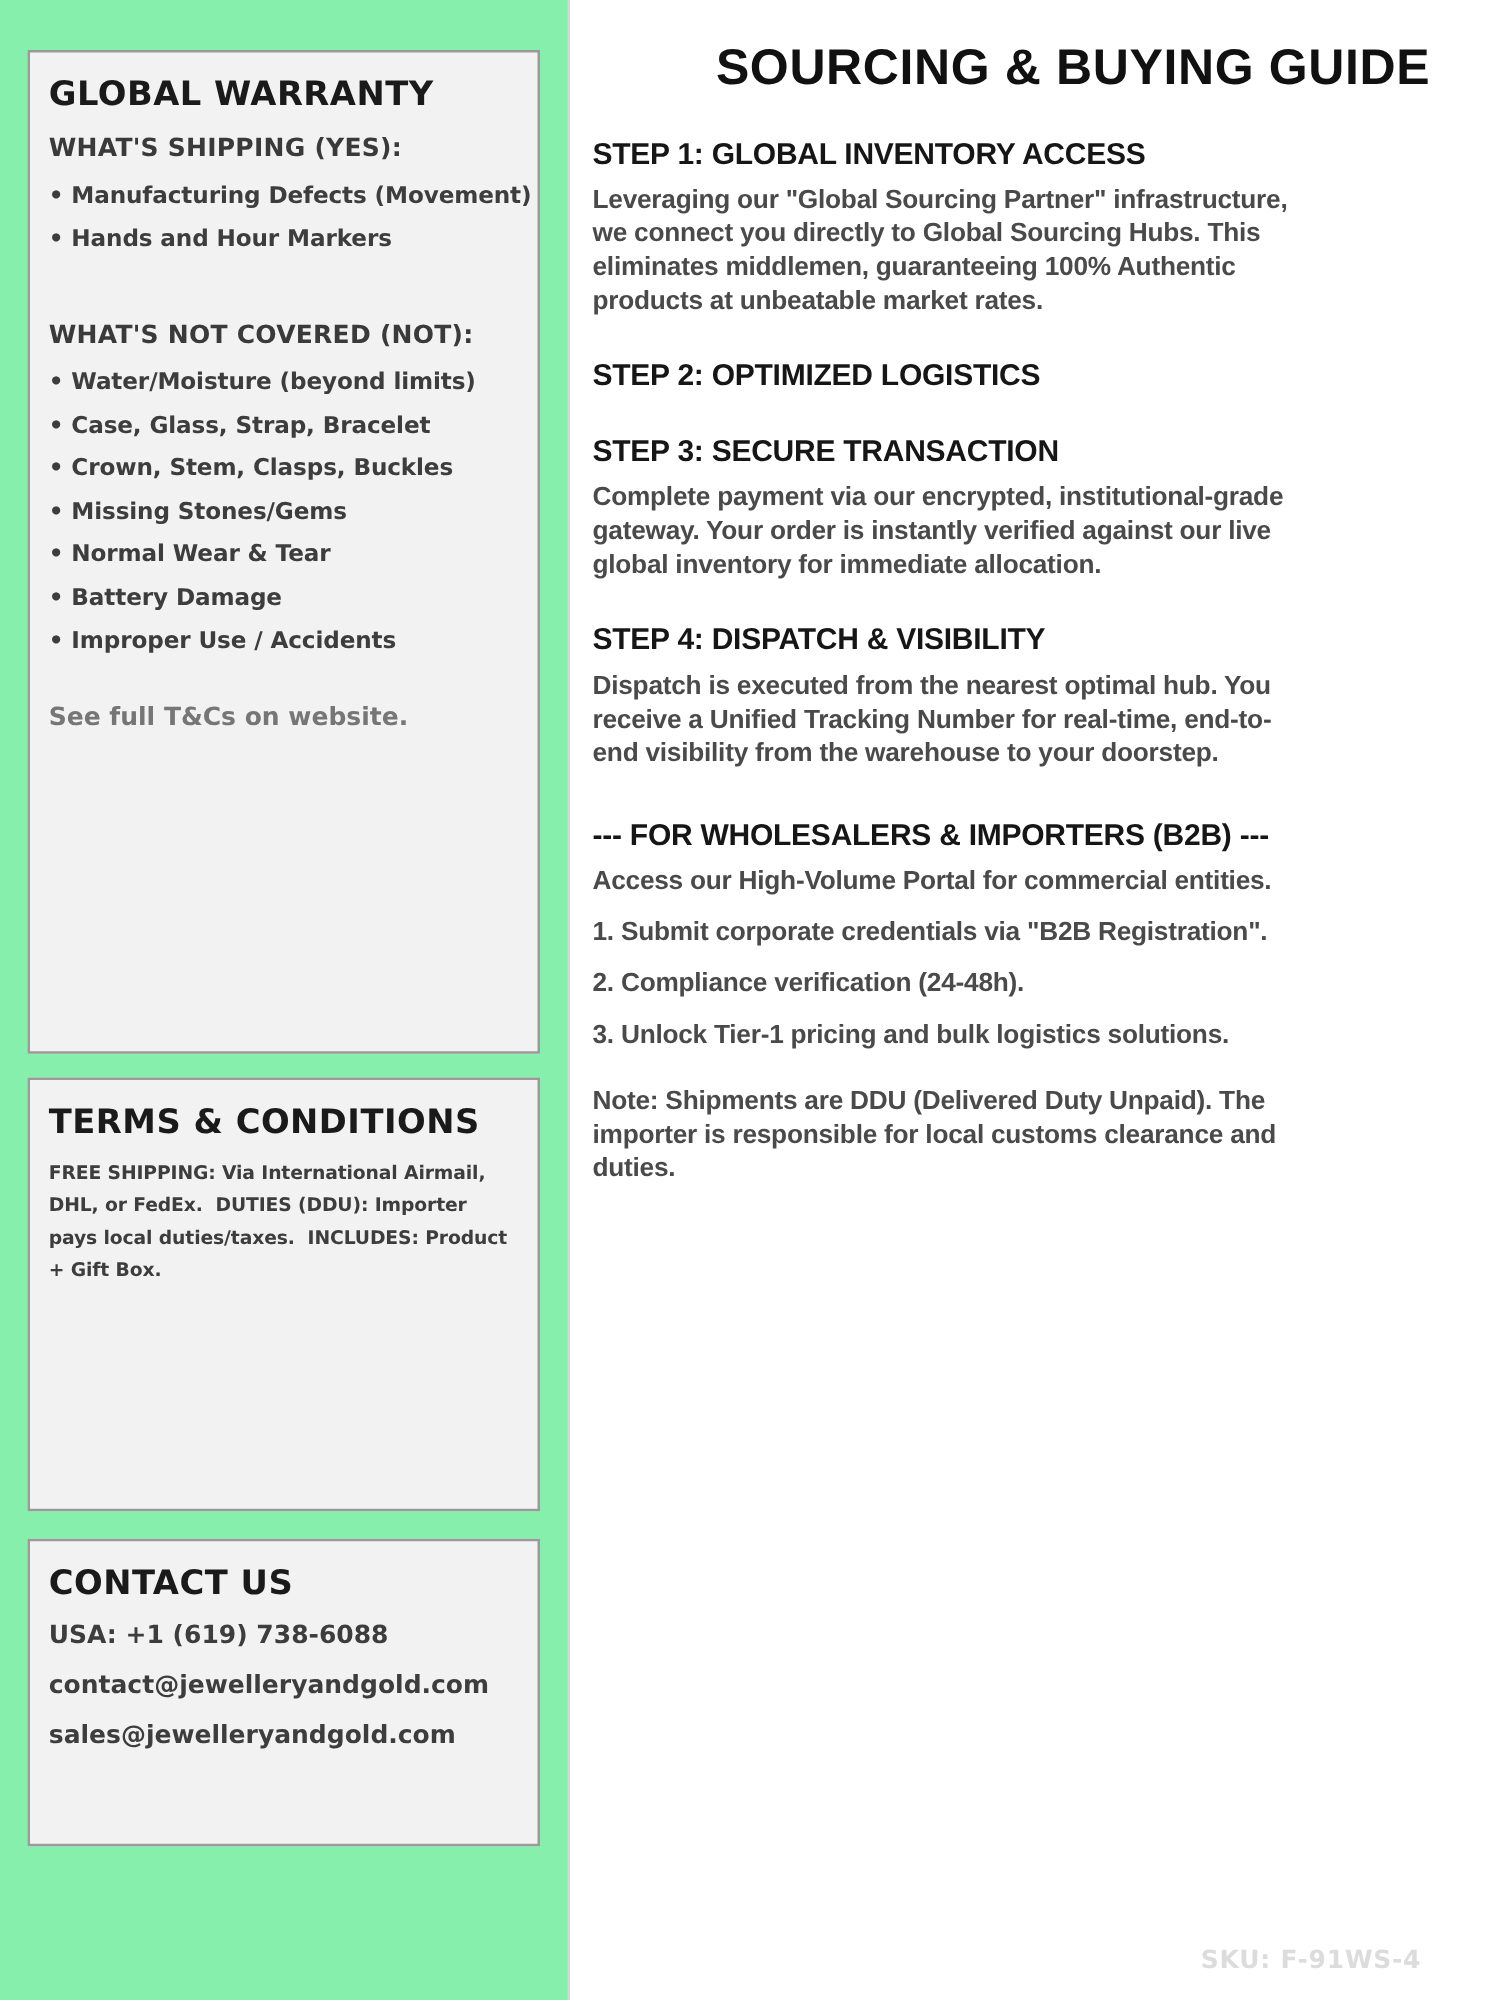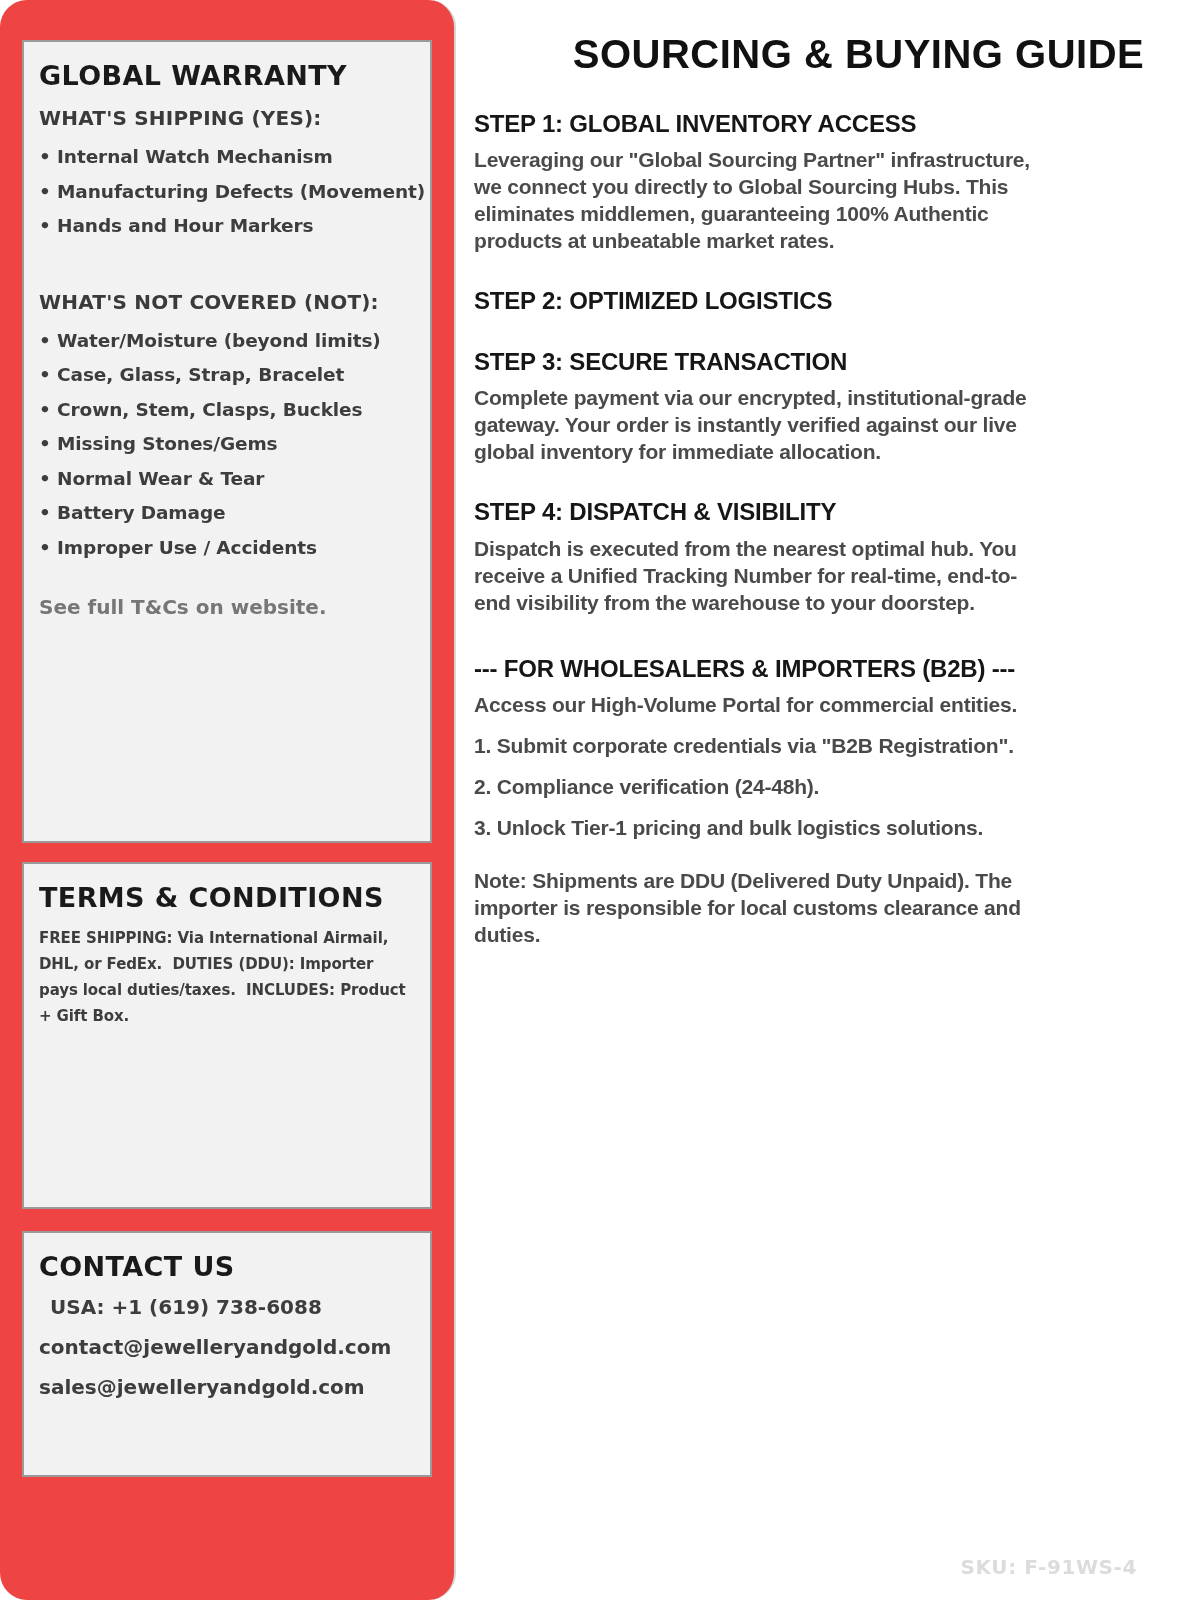--- a/index.html
+++ b/index.html
@@ -9,23 +9,22 @@
     background:#ffffff;
     font-family:"DejaVu Sans", sans-serif;
     color:#333;
     overflow:hidden;
   }
 
   
   .sidebar {
     position:absolute; left:0; top:0;
     width:456px; height:1600px;
-    background:#ef4444;
+    background:#86efac;
     border-right:2px solid #d6d6d6;
-    border-radius:27px;
   }
   .panel {
     position:absolute; left:22px; width:410px;
     border:2px solid #9a9a9a;
     padding:18px 16px 0 15px;
     background:#f2f2f2;
   }
   .panel-warranty { top:40px;  height:803px; }
   .panel-terms    { top:862px; height:347px; }
   .panel-contact  { top:1231px;height:246px; }
@@ -52,21 +51,21 @@
   .panel-body {
     margin-top:12px;
     font-size:15px; font-weight:600; color:#3d3d3d;
     line-height:26px; letter-spacing:-.1px;
   }
   .contact-line {
     margin-top:14px;
     font-size:20px; font-weight:600; color:#3d3d3d;
     line-height:26px;
   }
-  .contact-line.first { margin-top:12px;margin-left:11px; }
+  .contact-line.first { margin-top:12px; }
 
   
   .main {
     position:absolute; left:432px; top:0;
     width:887px; height:1600px;
     padding-top:32px;
     font-family:"Liberation Sans", sans-serif;
     letter-spacing:-.2px;
   }
   .main-title {
@@ -99,21 +98,20 @@
 </style>
 </head>
 <body>
 
 <div class="sidebar">
 
   <section class="panel panel-warranty">
     <h2>GLOBAL WARRANTY</h2>
     <div class="subhead">WHAT'S SHIPPING (YES):</div>
     <ul class="blist">
-      <li>• Internal Watch Mechanism</li>
       <li>• Manufacturing Defects (Movement)</li>
       <li>• Hands and Hour Markers</li>
     </ul>
     <div class="subhead gap-lg">WHAT'S NOT COVERED (NOT):</div>
     <ul class="blist">
       <li>• Water/Moisture (beyond limits)</li>
       <li>• Case, Glass, Strap, Bracelet</li>
       <li>• Crown, Stem, Clasps, Buckles</li>
       <li>• Missing Stones/Gems</li>
       <li>• Normal Wear &amp; Tear</li>

